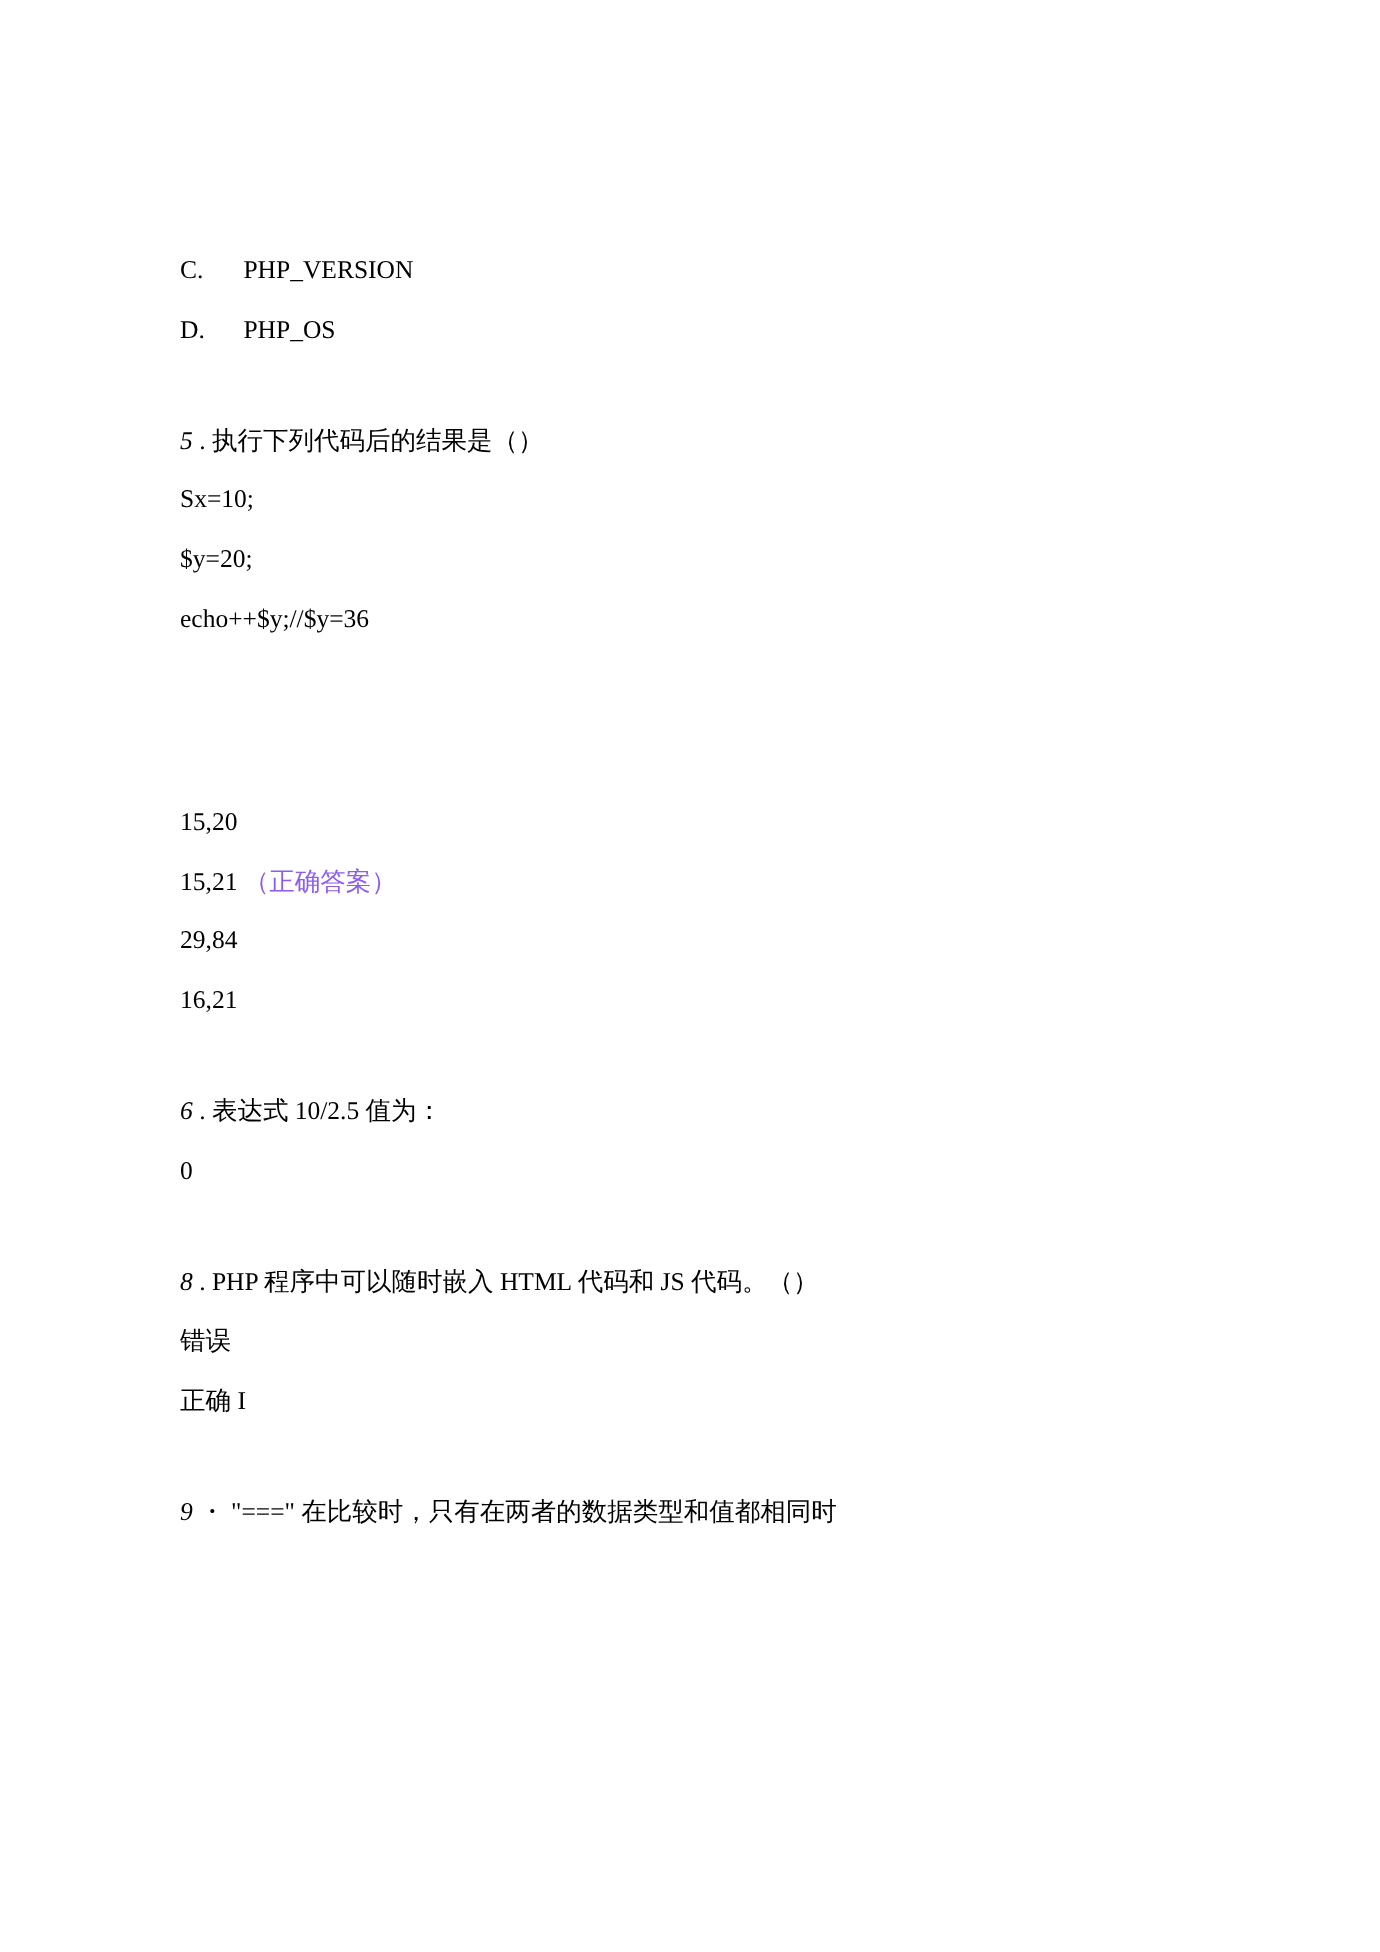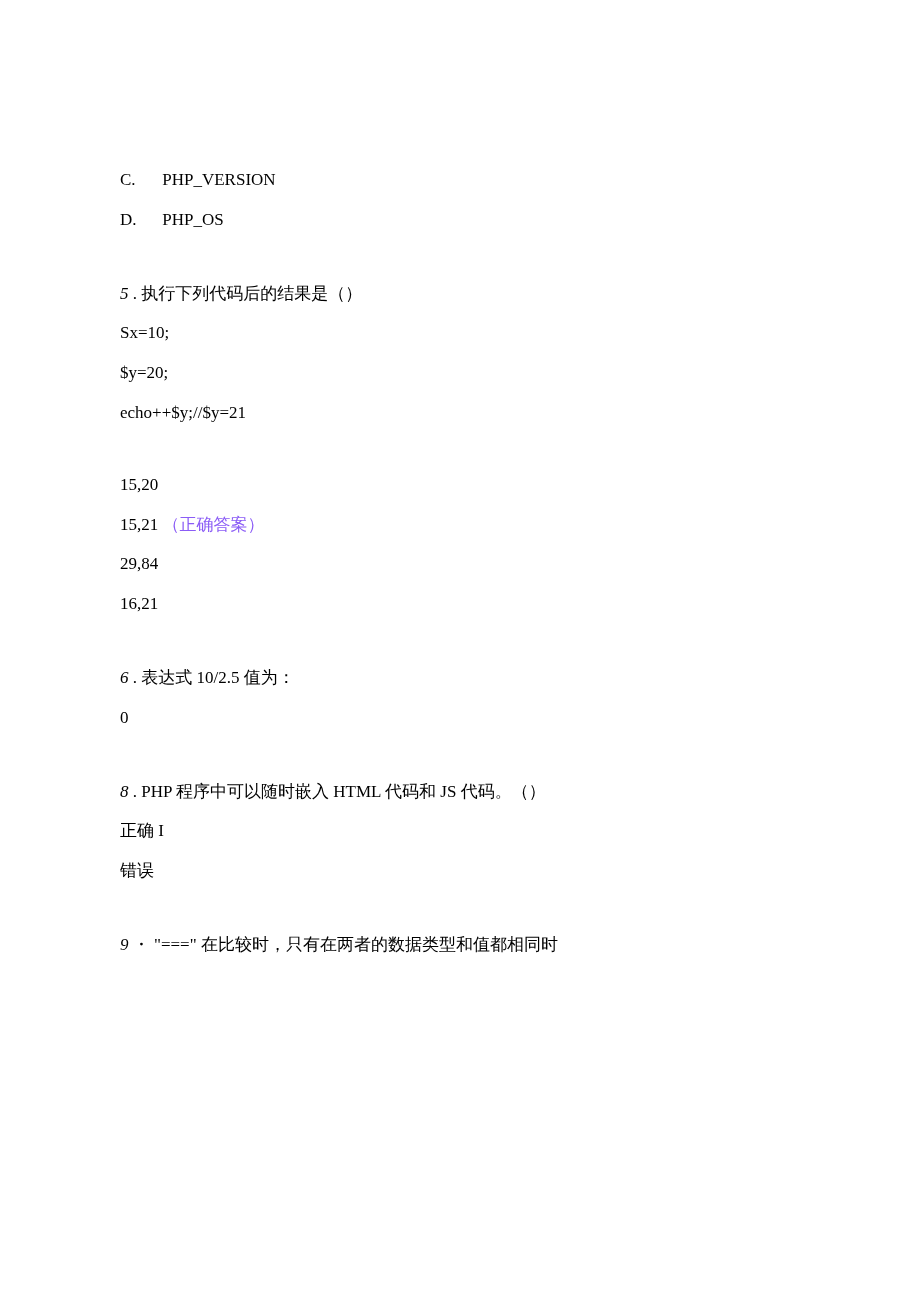--- a/index.html
+++ b/index.html
@@ -17,21 +17,21 @@
     padding: 168px 120px 60px 120px;
     box-sizing: border-box;
   }
   .line {
     margin-bottom: 16px;
   }
   .section-gap {
     margin-top: 50px;
   }
   .big-gap {
-    margin-top: 48px;
+    margin-top: 111px;
   }
   .qnum {
     font-style: italic;
     font-family: "Times New Roman", serif;
   }
   .correct {
     color: #8b5cf6;
   }
   .letter {
     display: inline-block;
@@ -52,21 +52,21 @@
     <span>PHP_OS</span>
   </div>
 
   <div class="line section-gap">
     <span class="qnum">5</span>
     <span>.</span>
     <span>执行下列代码后的结果是（）</span>
   </div>
   <div class="line">Sx=10;</div>
   <div class="line">$y=20;</div>
-  <div class="line">echo++$y;//$y=21</div>
+  <div class="line">echo++$y;//$y=36</div>
 
   <div class="line big-gap">
     <span>15,20</span>
     <span class="correct"></span>
   </div>
   <div class="line">
     <span>15,21</span>
     <span class="correct">（正确答案）</span>
   </div>
   <div class="line">
@@ -84,22 +84,22 @@
     <span>表达式 10/2.5 值为：</span>
   </div>
 
   <div class="line">0</div>
 
   <div class="line section-gap">
     <span class="qnum">8</span>
     <span>.</span>
     <span>PHP 程序中可以随时嵌入 HTML 代码和 JS 代码。（）</span>
   </div>
+  <div class="line">错误</div>
   <div class="line">正确 I</div>
-  <div class="line">错误</div>
 
   <div class="line section-gap">
     <span class="qnum">9</span>
     <span>・</span>
     <span>"===" 在比较时，只有在两者的数据类型和值都相同时</span>
   </div>
 
 </div>
 
 </body></html>

